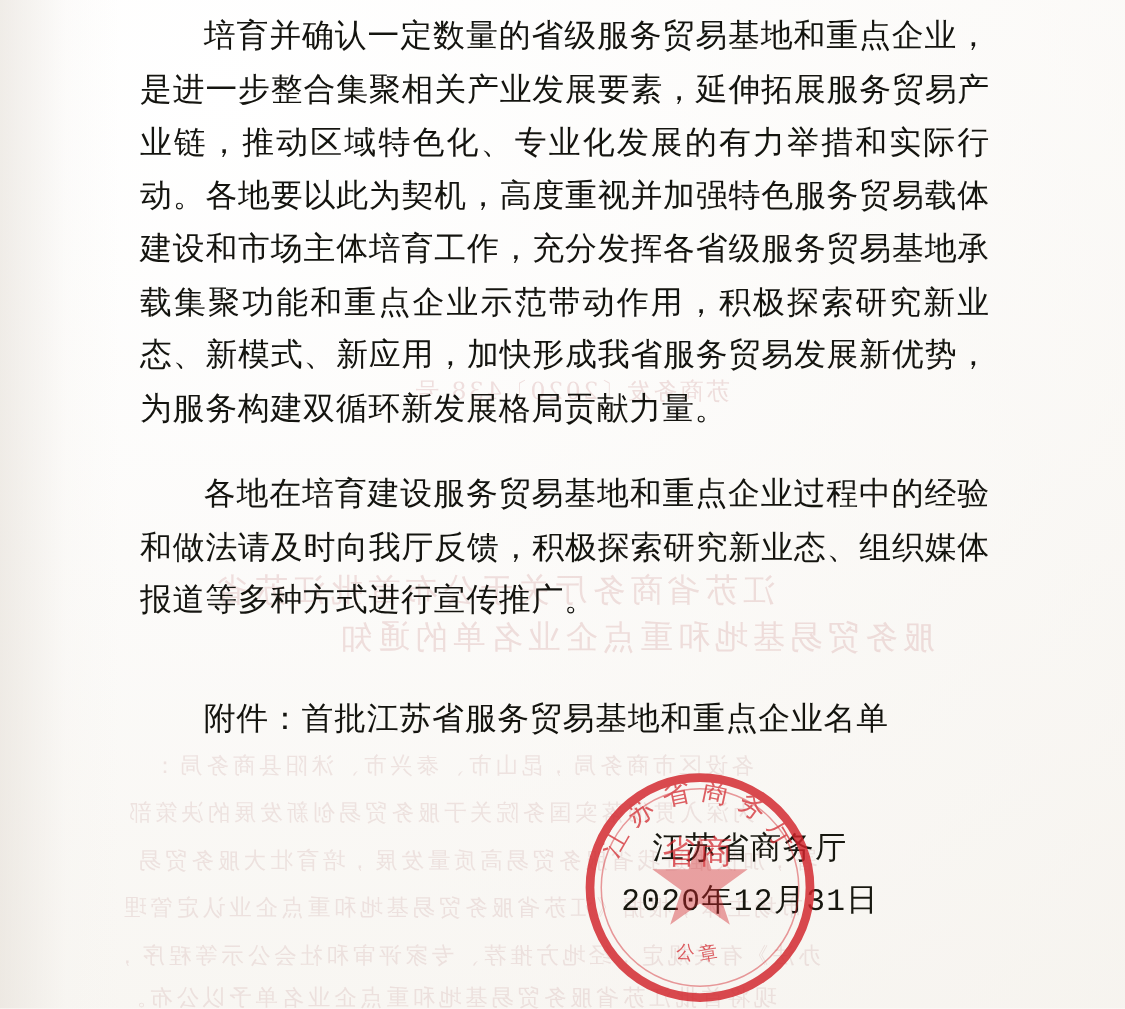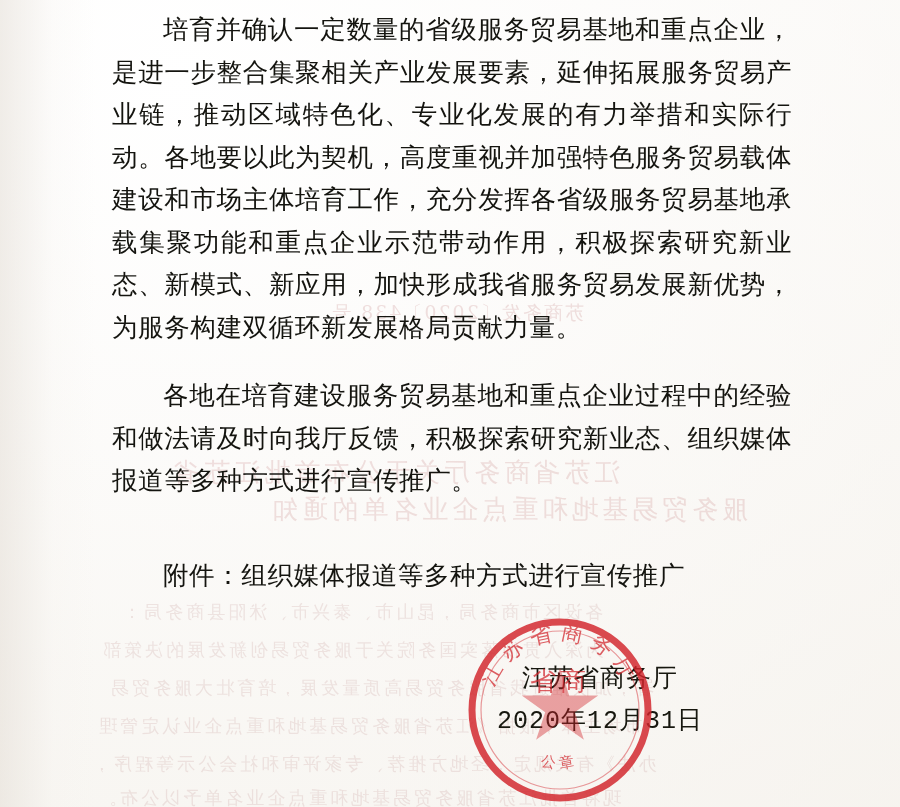--- a/index.html
+++ b/index.html
@@ -138,21 +138,21 @@
   <div class="ghost" id="ghost-4">各设区市商务局，昆山市、泰兴市、沭阳县商务局：</div>
   <div class="ghost" id="ghost-5">为深入贯彻落实国务院关于服务贸易创新发展的决策部</div>
   <div class="ghost" id="ghost-6">署，加快推进我省服务贸易高质量发展，培育壮大服务贸易</div>
   <div class="ghost" id="ghost-7">市场主体，根据《江苏省服务贸易基地和重点企业认定管理</div>
   <div class="ghost" id="ghost-8">办法》有关规定，经地方推荐、专家评审和社会公示等程序，</div>
   <div class="ghost" id="ghost-9">现将首批江苏省服务贸易基地和重点企业名单予以公布。</div>
 
   <div id="content">
     <p class="para" id="para-1">培育并确认一定数量的省级服务贸易基地和重点企业，是进一步整合集聚相关产业发展要素，延伸拓展服务贸易产业链，推动区域特色化、专业化发展的有力举措和实际行动。各地要以此为契机，高度重视并加强特色服务贸易载体建设和市场主体培育工作，充分发挥各省级服务贸易基地承载集聚功能和重点企业示范带动作用，积极探索研究新业态、新模式、新应用，加快形成我省服务贸易发展新优势，为服务构建双循环新发展格局贡献力量。</p>
     <p class="para" id="para-2">各地在培育建设服务贸易基地和重点企业过程中的经验和做法请及时向我厅反馈，积极探索研究新业态、组织媒体报道等多种方式进行宣传推广。</p>
-    <div id="attachment-line">附件：组织媒体报道等多种方式进行宣传推广</div>
+    <div id="attachment-line">附件：首批江苏省服务贸易基地和重点企业名单</div>
   </div>
 
   <div id="signature-block">
     <div id="issuer-name">江苏省商务厅</div>
     <div id="issue-date">2020年12月31日</div>
   </div>
 
   <div id="official-seal">
     <svg width="196" height="196" viewBox="0 0 196 196" xmlns="http://www.w3.org/2000/svg">
       <g opacity="0.82">

